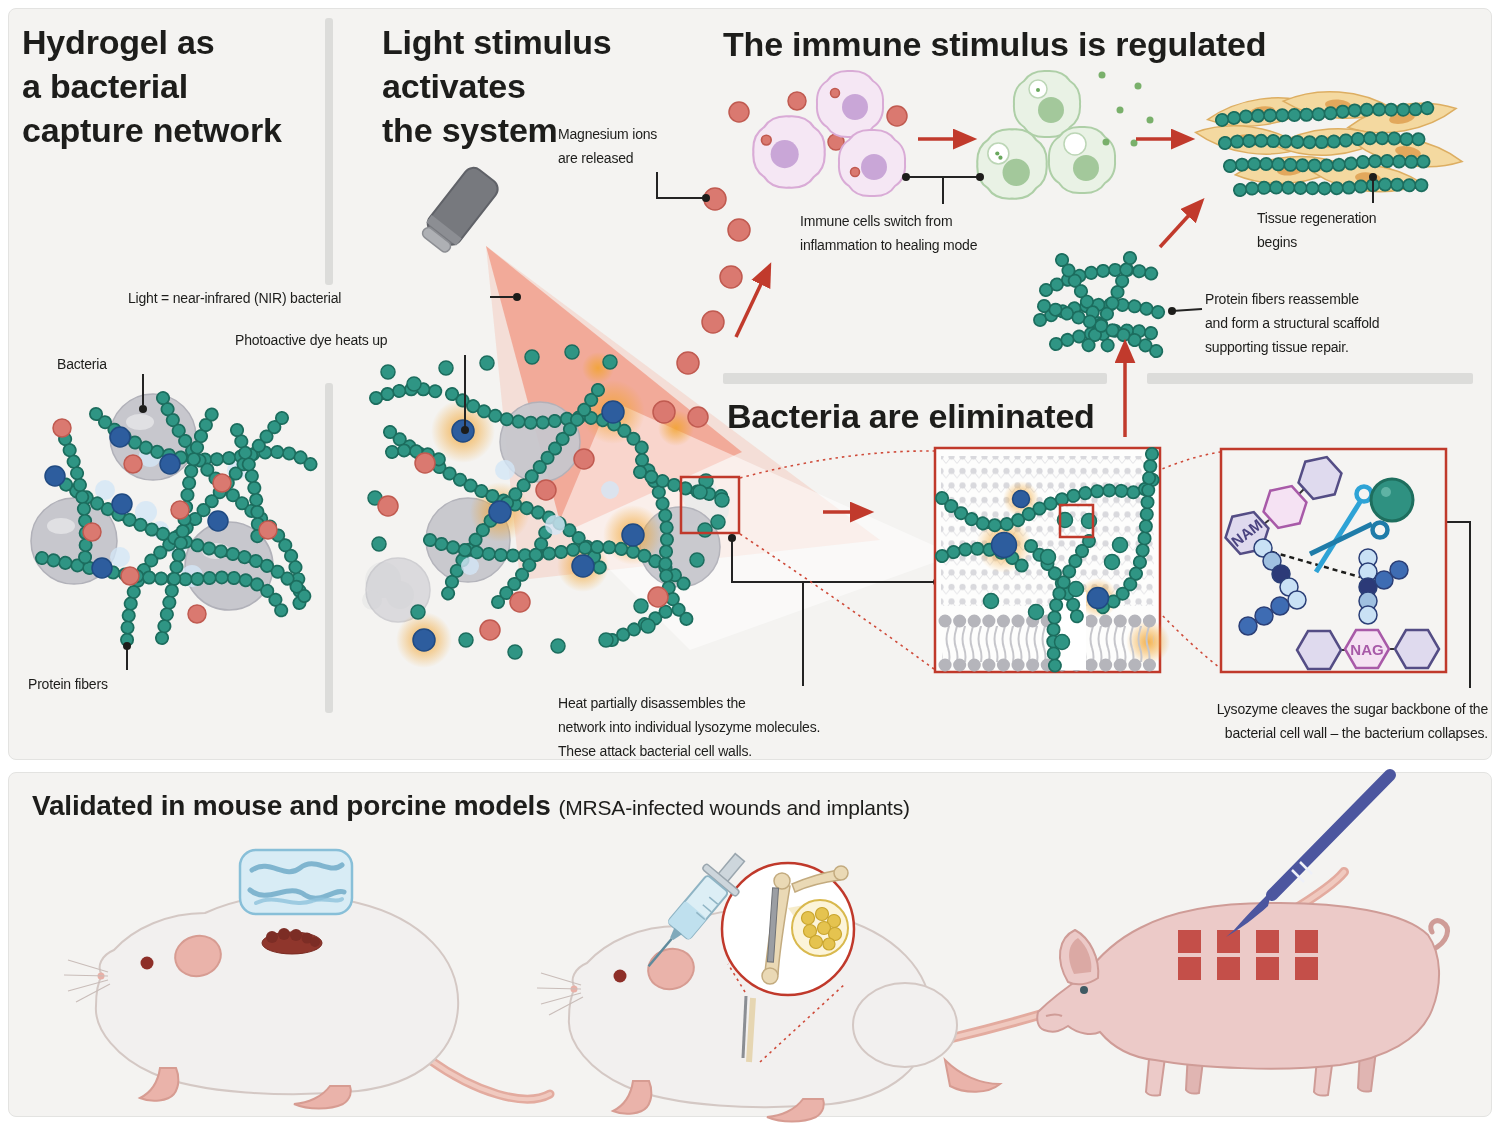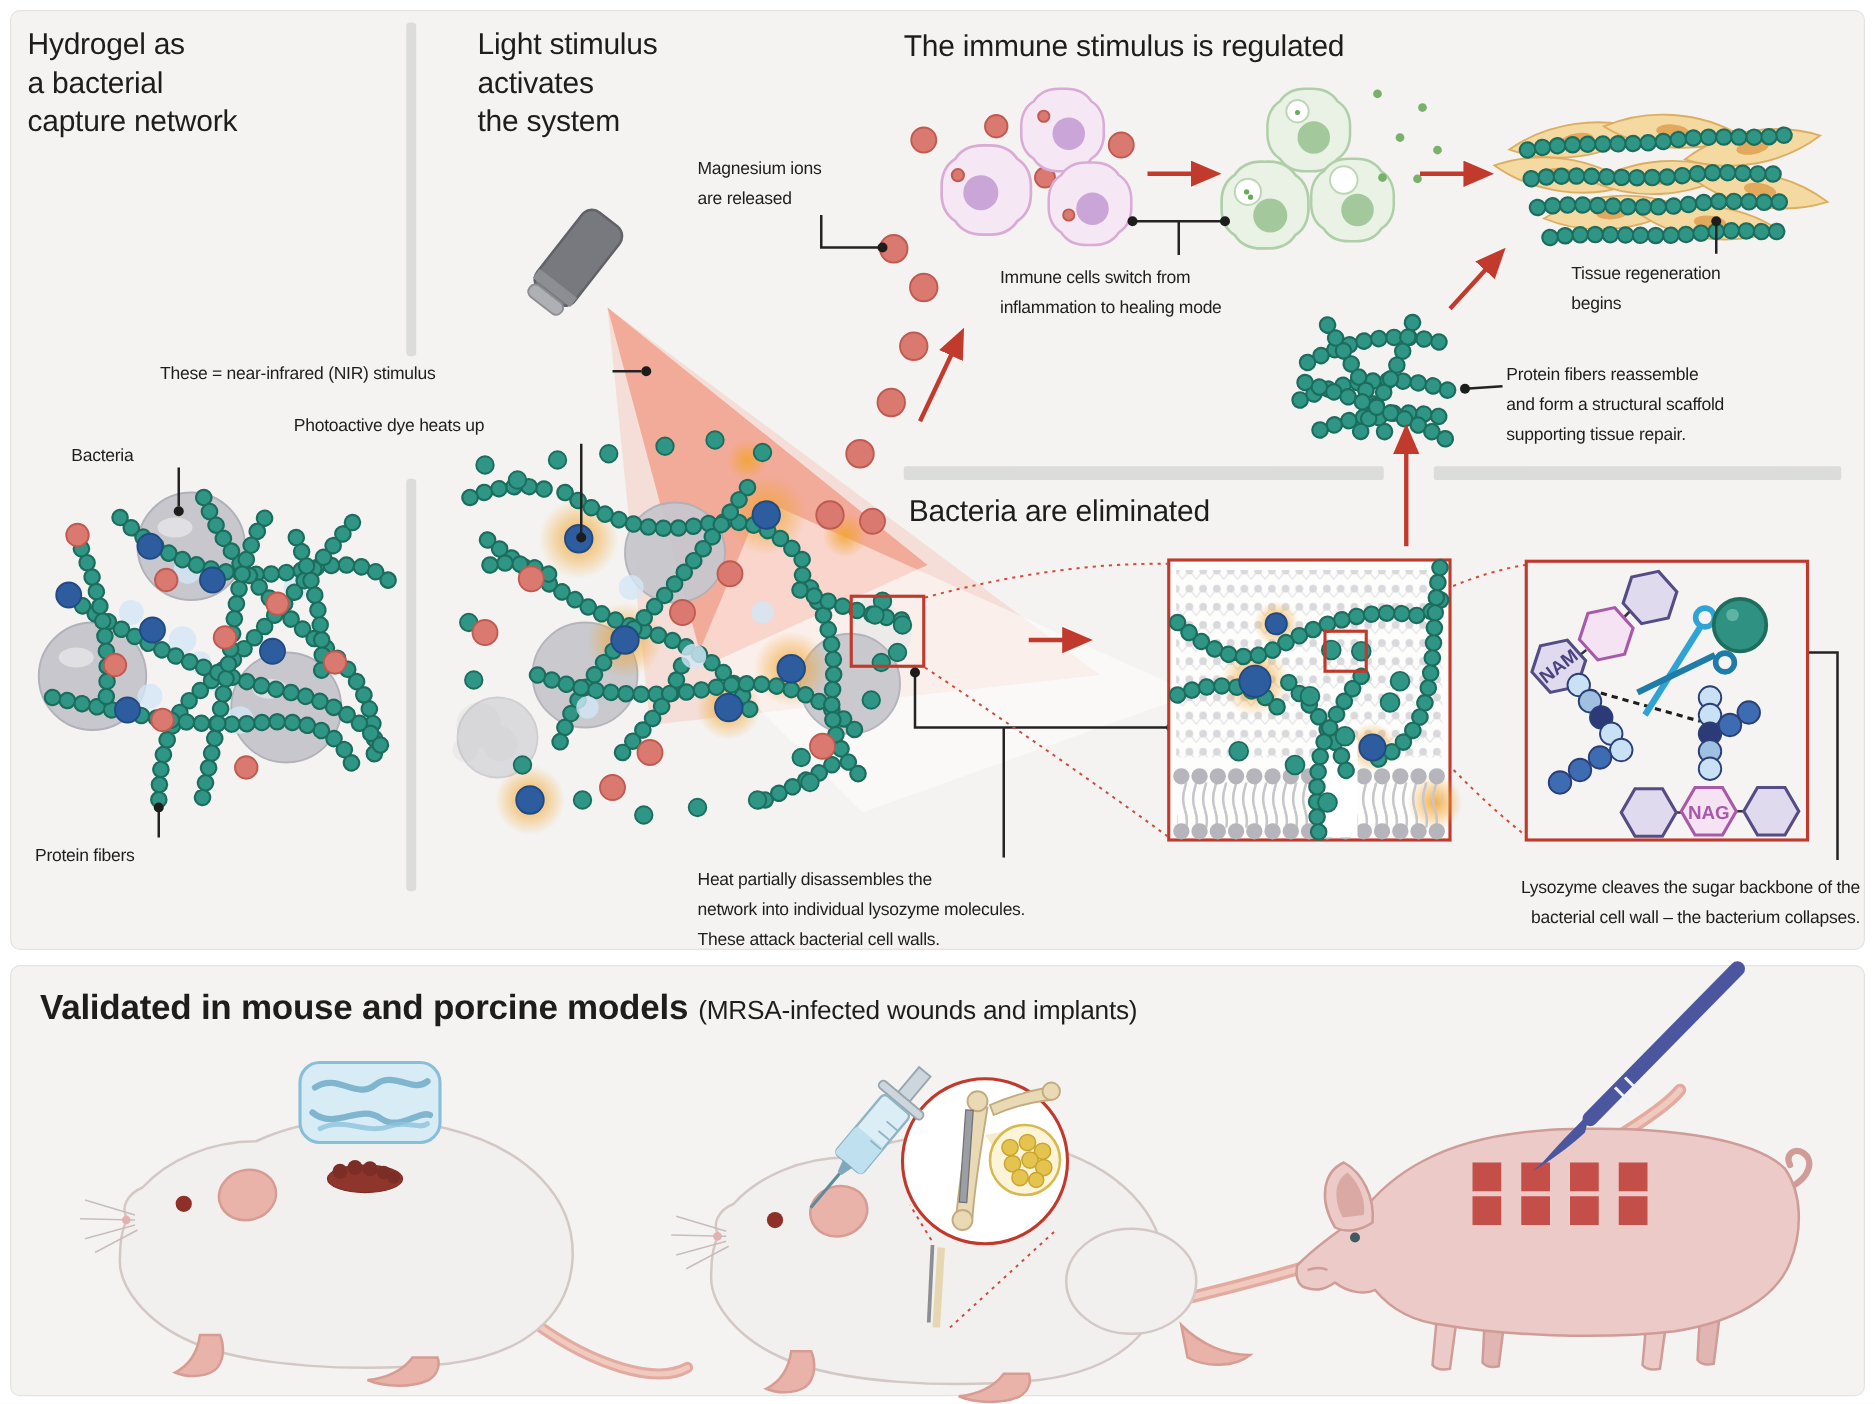--- a/index.html
+++ b/index.html
@@ -1,20 +1,20 @@
 <!DOCTYPE html>
 <html><head>
 <meta charset="utf-8">
 <style>
   html,body{margin:0;padding:0}
   body{width:1500px;height:1123px;position:relative;background:#ffffff;overflow:hidden;
        font-family:"Liberation Sans",sans-serif;color:#1d1d1b}
   .panel{position:absolute;background:#f4f3f1;border:1px solid #e3e3e1;border-radius:8px;z-index:0}
   svg.art{position:absolute;left:0;top:0;z-index:1}
-  .hd{position:absolute;z-index:2;font-weight:400;font-size:24px;line-height:31px;white-space:pre-line;letter-spacing:-0.2px}
+  .hd{position:absolute;z-index:2;font-weight:700;font-size:34px;line-height:44px;white-space:pre-line;letter-spacing:-0.2px}
   .lbl{position:absolute;z-index:2;font-size:14px;line-height:24px;white-space:pre-line;letter-spacing:-0.2px}
   .ctr{text-align:right}
   .title-big{position:absolute;z-index:2;font-weight:700;font-size:28px;letter-spacing:-0.2px}
   .title-sub{font-weight:400;font-size:21px;margin-left:8px;letter-spacing:-0.2px}
   
   .cd{fill:none;stroke:#1c6d5e;stroke-width:14;stroke-linecap:round;stroke-dasharray:.1 12}
   .cl{fill:none;stroke:#2f9584;stroke-width:10.5;stroke-linecap:round;stroke-dasharray:.1 12}
   .ion{fill:#da7970;stroke:#c05a50;stroke-width:1.5}
   .dye{fill:#2d5d9e;stroke:#204a82;stroke-width:1.5}
   .lb{fill:#d3e6f6;opacity:.8}
@@ -629,21 +629,21 @@
 a bacterial
 capture network</div>
 <div class="hd" style="left:382px;top:20px">Light stimulus
 activates
 the system</div>
 <div class="hd" style="left:723px;top:22px">The immune stimulus is regulated</div>
 <div class="hd" style="left:727px;top:394px">Bacteria are eliminated</div>
 
 <div class="lbl" style="left:57px;top:352px">Bacteria</div>
 <div class="lbl" style="left:28px;top:672px">Protein fibers</div>
-<div class="lbl" style="left:128px;top:286px">These = near-infrared (NIR) stimulus</div>
+<div class="lbl" style="left:128px;top:286px">Light = near-infrared (NIR) bacterial</div>
 <div class="lbl" style="left:235px;top:328px">Photoactive dye heats up</div>
 <div class="lbl" style="left:558px;top:122px">Magnesium ions
 are released</div>
 <div class="lbl" style="left:800px;top:209px">Immune cells switch from
 inflammation to healing mode</div>
 <div class="lbl" style="left:1257px;top:206px">Tissue regeneration
 begins</div>
 <div class="lbl" style="left:1205px;top:287px">Protein fibers reassemble
 and form a structural scaffold
 supporting tissue repair.</div>

